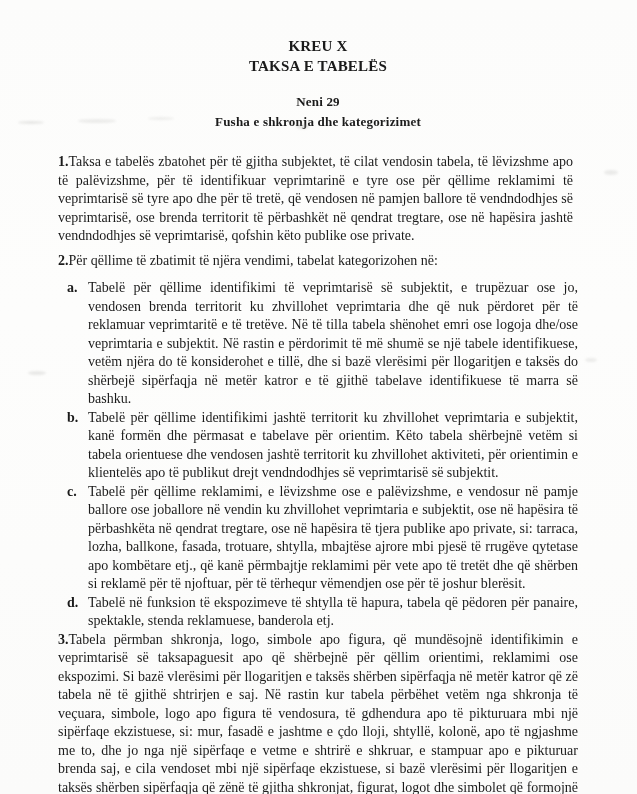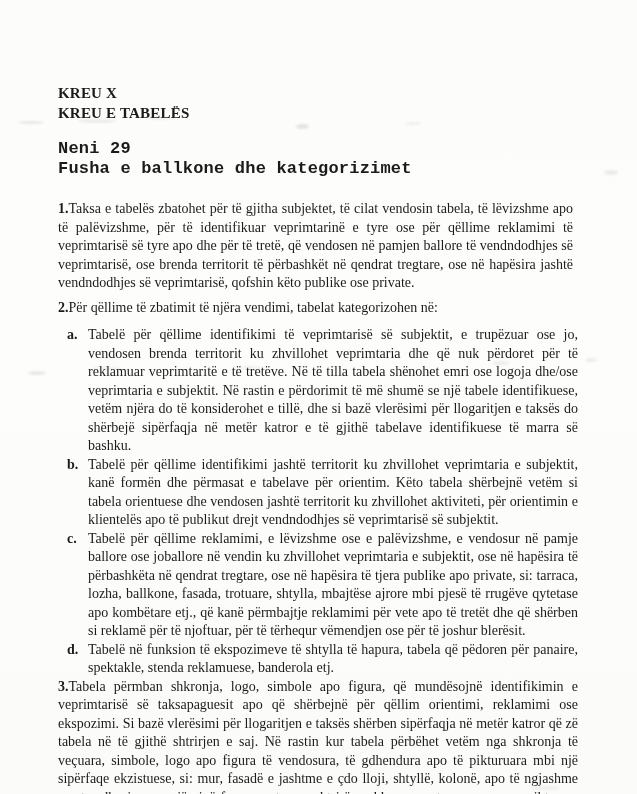--- a/index.html
+++ b/index.html
@@ -17,36 +17,34 @@
     background-image: linear-gradient(180deg, #fcfcfb 0%, #fdfdfc 40%, #fbfbfa 100%);
     color: #1b1b1b;
     overflow: hidden;
   }
   .content {
     padding: 36px 59px 0 58px;
     font-size: 14px;
     line-height: 18.5px;
   }
   .title-block {
-    text-align: left;
+    text-align: center;
     font-weight: bold;
     font-size: 15px;
     line-height: 20px;
     margin-bottom: 16px;
     letter-spacing: 0.2px;
-    margin-top: 47px;
   }
   .article-block {
-    text-align: left;
+    text-align: center;
     font-weight: bold;
-    font-size: 17px;
+    font-size: 13px;
     line-height: 20px;
     margin-bottom: 21px;
     letter-spacing: 0.2px;
-    font-family: Liberation Mono, monospace;
   }
   p.para {
     margin: 0 5px 6px 0;
     text-align: justify;
   }
   p.para-intro {
     margin: 0 0 9px 0;
     text-align: justify;
   }
   .para-num { font-weight: bold; }
@@ -102,26 +100,26 @@
   <div class="artifact a8"></div>
   <div class="artifact a9"></div>
   <div class="artifact a10"></div>
   <div class="artifact a11"></div>
   <div class="artifact a12"></div>
 
   <div class="content">
 
     <div class="title-block">
       <div>KREU X</div>
-      <div>KREU E TABELËS</div>
+      <div>TAKSA E TABELËS</div>
     </div>
 
     <div class="article-block">
       <div>Neni 29</div>
-      <div>Fusha e ballkone dhe kategorizimet</div>
+      <div>Fusha e shkronja dhe kategorizimet</div>
     </div>
 
     <p class="para"><span class="para-num">1.</span><span>Taksa e tabelës zbatohet për të gjitha subjektet, të cilat vendosin tabela, të lëvizshme apo të palëvizshme, për të identifikuar veprimtarinë e tyre ose për qëllime reklamimi të veprimtarisë së tyre apo dhe për të tretë, që vendosen në pamjen ballore të vendndodhjes së veprimtarisë, ose brenda territorit të përbashkët në qendrat tregtare, ose në hapësira jashtë vendndodhjes së veprimtarisë, qofshin këto publike ose private.</span></p>
 
     <p class="para-intro"><span class="para-num">2.</span><span>Për qëllime të zbatimit të njëra vendimi, tabelat kategorizohen në:</span></p>
 
     <div class="cat-list">
 
       <div class="cat-item">
         <span class="cat-letter">a.</span><span class="cat-lead">Tabelë për qëllime identifikimi të veprimtarisë së subjektit, e trupëzuar ose jo,</span><span> vendosen brenda territorit ku zhvillohet veprimtaria dhe që nuk përdoret për të reklamuar veprimtaritë e të tretëve. Në të tilla tabela shënohet emri ose logoja dhe/ose veprimtaria e subjektit. Në rastin e përdorimit të më shumë se një tabele identifikuese, vetëm njëra do të konsiderohet e tillë, dhe si bazë vlerësimi për llogaritjen e taksës do shërbejë sipërfaqja në metër katror e të gjithë tabelave identifikuese të marra së bashku.</span>

